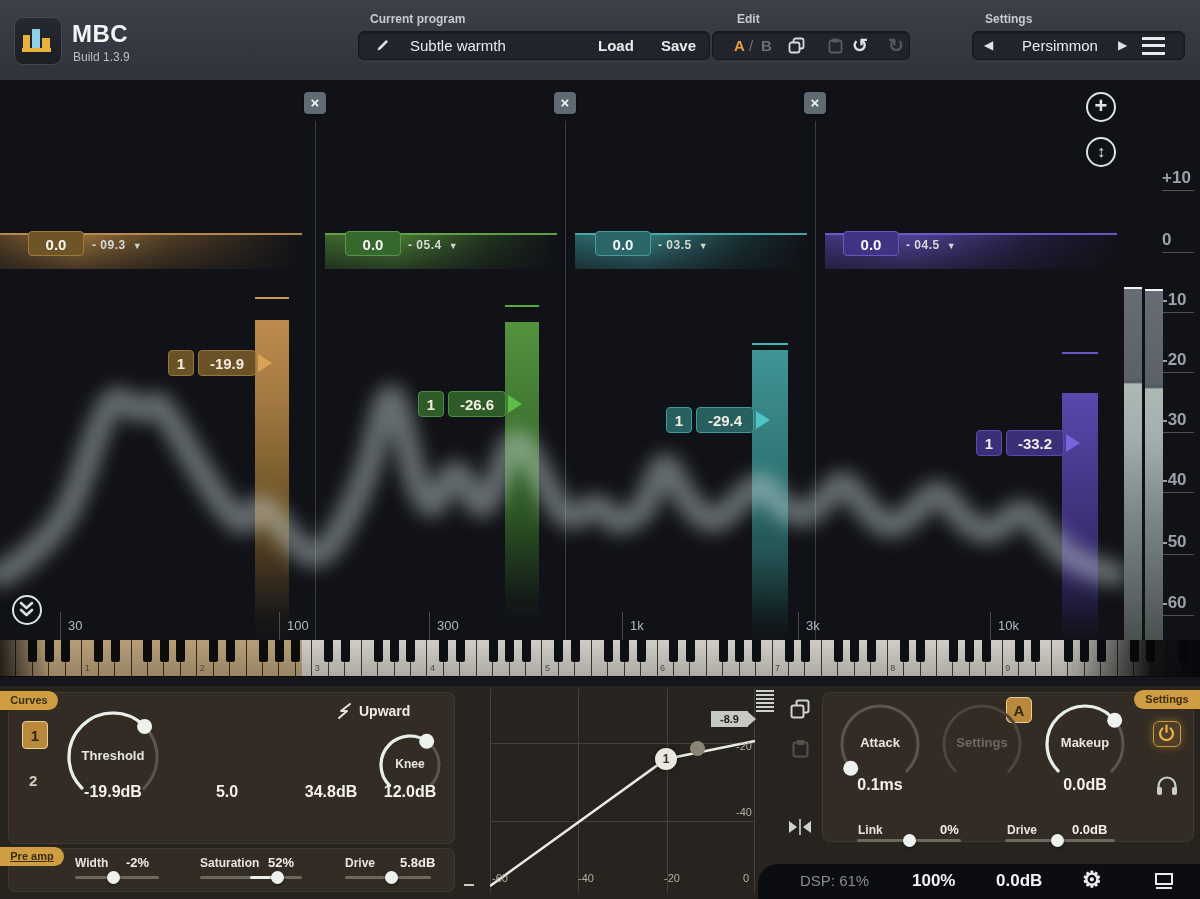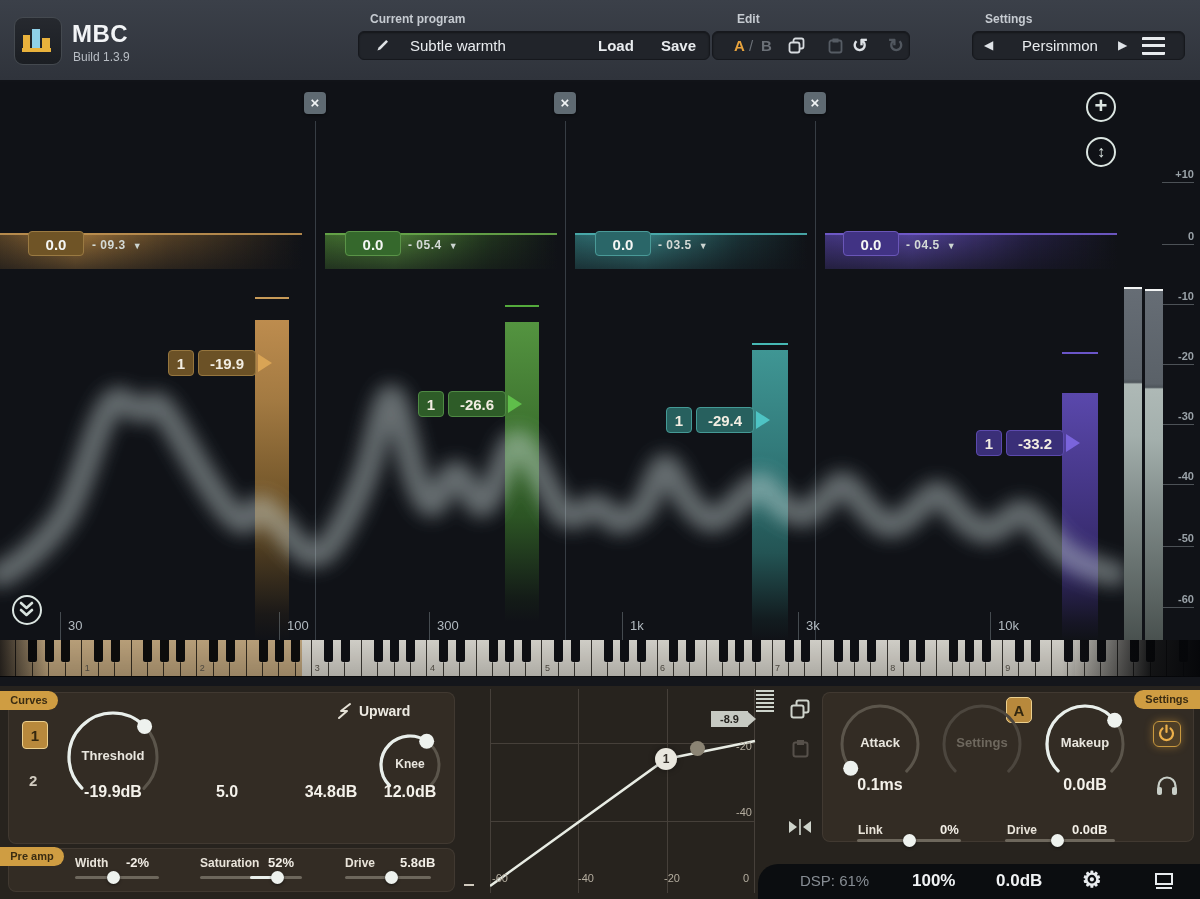--- a/index.html
+++ b/index.html
@@ -24,21 +24,21 @@
   .strip{position:absolute;top:233px;height:34px;}
   .gbox{position:absolute;top:231px;width:56px;height:25px;border-radius:4px;font-size:15px;font-weight:bold;text-align:center;line-height:25px;color:#f4f6f4;box-sizing:border-box;}
   .gred{position:absolute;top:238px;font-size:12px;font-weight:bold;color:#d4dad6;letter-spacing:.5px;}
   .gred .tri{font-size:9px;color:#ccd4d0;margin-left:7px;}
   .bar{position:absolute;}
   .peak{position:absolute;height:2px;}
   .tmark{position:absolute;display:flex;align-items:center;}
   .tnum{width:26px;height:26px;border-radius:4px;font-size:15px;font-weight:bold;text-align:center;line-height:26px;color:#f2ede2;box-sizing:border-box;margin-right:4px;}
   .tval{width:58px;height:26px;border-radius:4px;font-size:15px;font-weight:bold;text-align:center;line-height:26px;color:#f2ede2;box-sizing:border-box;}
   .tarrow{width:0;height:0;border-top:9px solid transparent;border-bottom:9px solid transparent;border-left:14px solid #fff;margin-left:2px;}
-  .dbl{position:absolute;left:1162px;width:32px;text-align:right;font-size:11px;font-weight:bold;color:#9aa2a8;border-bottom:1px solid rgba(150,160,165,.45);padding-bottom:2px;}
+  .dbl{position:absolute;left:1162px;width:32px;font-size:17px;font-weight:bold;color:#9aa2a8;border-bottom:1px solid rgba(150,160,165,.45);padding-bottom:2px;}
   .meter{position:absolute;width:18px;}
   .fl{position:absolute;font-size:13px;color:#b2bac0;}
   .fl::before{content:"";position:absolute;left:-8px;top:-6px;width:1px;height:28px;background:rgba(150,162,168,.4);}
   
   #keyboard{position:absolute;left:0;top:640px;width:1200px;height:37px;background:#0a0b0e;}
   .wkey{position:absolute;top:0;height:36px;background:linear-gradient(#d6d3cb,#b3b0a8);border-right:1px solid #35332e;box-sizing:border-box;}
   .bkey{position:absolute;top:0;width:9px;height:22px;background:#0e0f13;border-radius:0 0 2px 2px;box-shadow:0 1px 0 rgba(255,255,255,.15);}
   .okey{position:absolute;top:23px;font-size:9px;color:#4a463e;z-index:3;}
   .kovl{position:absolute;top:0;height:37px;pointer-events:none;}
   
@@ -384,21 +384,21 @@
       <svg width="76" height="76" style="position: absolute; left: 0px; top: 0px;">
         <circle cx="38" cy="38" r="29" fill="none" stroke="#5b554b" stroke-width="3" stroke-linecap="round" stroke-dasharray="136.659280431156 182.212373908208" transform="rotate(135 38 38)"></circle>
         <circle cx="38" cy="38" r="29" fill="none" stroke="#e9efeb" stroke-width="3.2" stroke-linecap="round" stroke-dasharray="86.09534667162829 182.212373908208" transform="rotate(135 38 38)"></circle>
         <circle cx="54.675152309255076" cy="14.273658194674319" r="7.5" fill="#eef2ee"></circle>
       </svg>
     <span class="klabel" style="font-size:12px;">Knee</span>
   </div>
   <div class="kvalue" style="left:358px;top:783px;">12.0dB</div>
 
   <div class="panel" style="left:8px;top:848px;width:447px;height:44px;"></div>
-  <div class="badge" style="left:0;top:847px;width:64px;border-radius:0 10px 10px 0;">Pre amp</div>
+  <div class="badge" style="left:0;top:847px;width:64px;border-radius:0 10px 10px 0;text-decoration:underline;">Pre amp</div>
   <div class="sl-label" style="left:75px;top:856px;">Width</div>
   <div class="sl-value" style="left:126px;top:855px;">-2%</div>
   <div class="sl-track" style="left:75px;top:876px;width:84px;"></div>
   <div class="sl-thumb" style="left:107px;top:871px;"></div>
   <div class="sl-label" style="left:200px;top:856px;">Saturation</div>
   <div class="sl-value" style="left:268px;top:855px;">52%</div>
   <div class="sl-track" style="left:200px;top:876px;width:102px;"></div>
   <div class="sl-track" style="left:250px;top:876px;width:27px;background:#e9efeb;"></div>
   <div class="sl-thumb" style="left:271px;top:871px;"></div>
   <div class="sl-label" style="left:345px;top:856px;">Drive</div>

